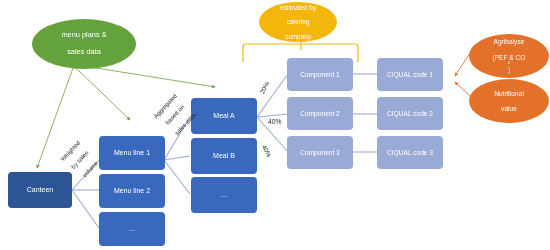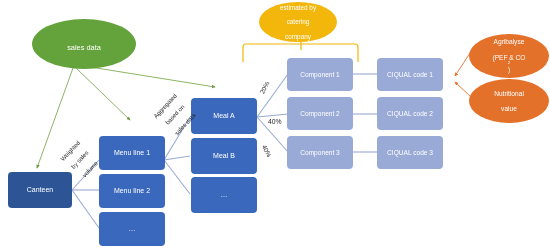--- a/index.html
+++ b/index.html
@@ -100,21 +100,21 @@
       <path d="M243,62 L243,47 Q243,44 246,44 L355,44 Q358,44 358,47 L358,62"></path>
     </g>
 
     <g stroke="#e4712a" stroke-width="0.9" fill="none">
       <path d="M470,53 L455,76" marker-end="url(#arrO)"></path>
       <path d="M470,96 L455,82" marker-end="url(#arrO)"></path>
     </g>
   </svg>
 
   <div class="node ellipse ell-green" style="left:32px;top:19px;width:104px;height:50px;font-size:7.4px;">
-    <span><br><span>sales data</span></span>
+    <span><span>menu plans &amp;</span><br><span>sales data</span></span>
   </div>
 
   <div class="node ellipse ell-yellow" style="left:259px;top:2px;width:78px;height:40px;font-size:6.4px;">
     <span><span>estimated by</span><br><span>catering</span><br><span>company</span></span>
   </div>
 
   <div class="node ellipse ell-orange" style="left:469px;top:34px;width:80px;height:44px;font-size:6.6px;">
     <span><span>Agribalyse</span><br><span>(PEF &amp; CO</span><span class="sub">2</span><span>)</span></span>
   </div>
 

